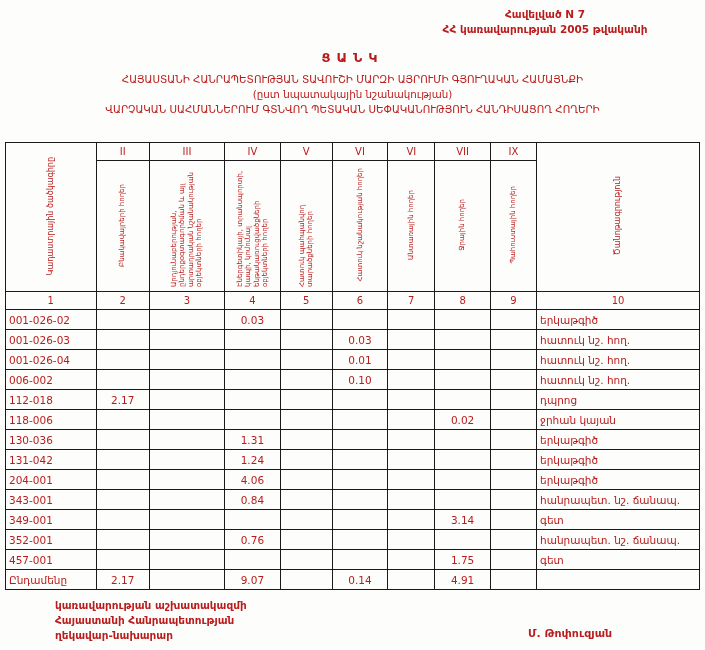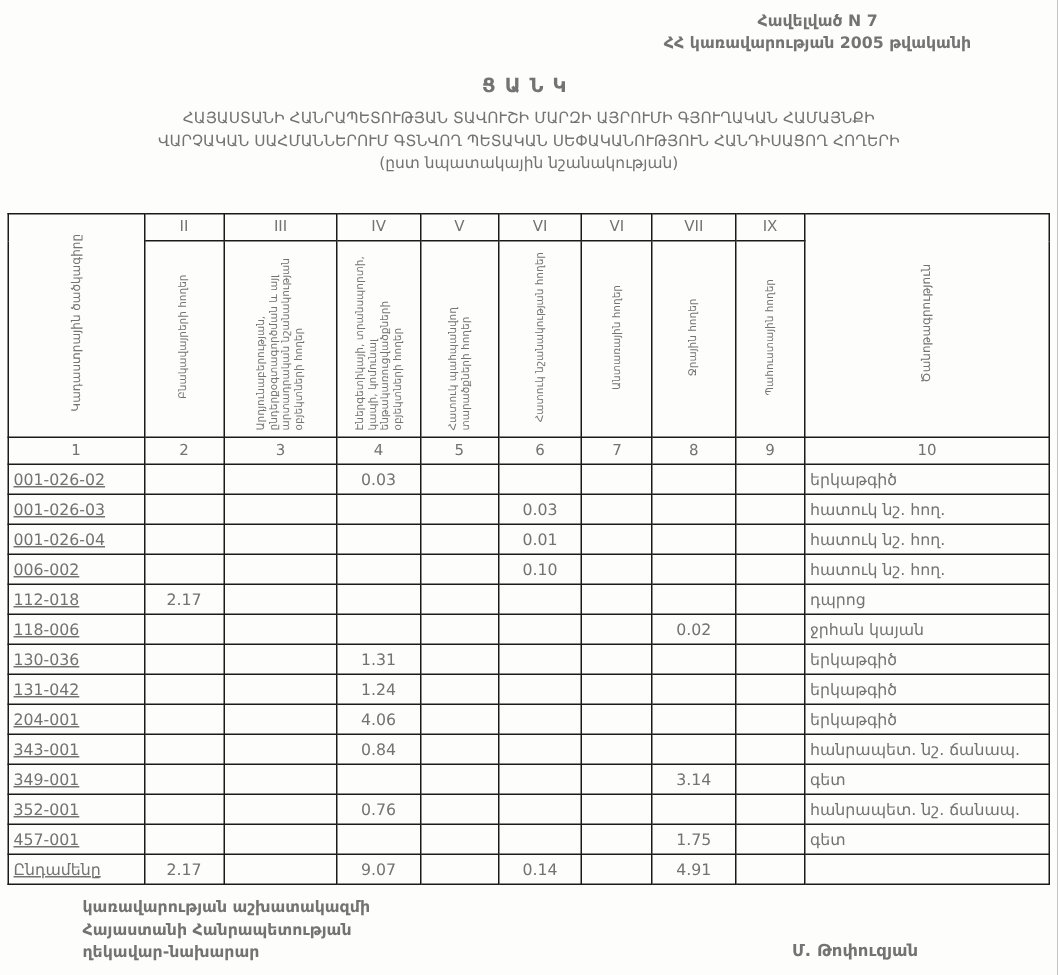--- a/index.html
+++ b/index.html
@@ -1,21 +1,21 @@
 <!DOCTYPE html>
 <html><head>
 <meta charset="utf-8">
 <style>
   html,body { margin:0; padding:0; background:#9a9a9a; }
   .page {
     position:relative;
     width:705px; height:650px;
     margin:0 auto;
     background:#fdfdfb;
-    color:#737373;
+    color:#b91c1c;
     font-family:"DejaVu Sans", sans-serif;
     overflow:hidden;
   }
   .doc-header {
     position:absolute; top:7px; left:390px; width:310px;
     text-align:center; font-size:10.5px; font-weight:bold; line-height:1.4;
   }
   .doc-title {
     position:absolute; top:50px; left:0; width:100%;
     text-align:center; font-size:13px; font-weight:bold; letter-spacing:6px;
@@ -45,21 +45,21 @@
     transform:rotate(180deg);
     display:inline-block;
     font-size:7px; line-height:1.2;
     max-height:124px;
     text-align:left;
     white-space:normal;
   }
   .vert.big { font-size:8px; max-height:140px; }
   .num-row td { height:15px; text-align:center; font-size:10px; }
   .land-table tbody td { height:17px; }
-  .c-code { text-align:left;text-decoration:underline; }
+  .c-code { text-align:left; }
   .c-num  { text-align:center; }
   .c-note { text-align:left; }
   .footer-left {
     position:absolute; left:55px; top:598px;
     font-size:10.5px; font-weight:bold; line-height:1.45;
   }
   .footer-right {
     position:absolute; left:528px; top:627px;
     font-size:11px; font-weight:bold;
   }
@@ -71,22 +71,22 @@
 
   <div class="doc-header">
     <div>Հավելված N 7</div>
     <div>ՀՀ կառավարության 2005 թվականի</div>
   </div>
 
   <div class="doc-title">ՑԱՆԿ</div>
 
   <div class="doc-subtitle">
     <div>ՀԱՅԱՍՏԱՆԻ ՀԱՆՐԱՊԵՏՈՒԹՅԱՆ ՏԱՎՈՒՇԻ ՄԱՐԶԻ ԱՅՐՈՒՄԻ ԳՅՈՒՂԱԿԱՆ ՀԱՄԱՅՆՔԻ</div>
+    <div>(ըստ նպատակային նշանակության)</div>
     <div>ՎԱՐՉԱԿԱՆ ՍԱՀՄԱՆՆԵՐՈՒՄ ԳՏՆՎՈՂ ՊԵՏԱԿԱՆ ՍԵՓԱԿԱՆՈՒԹՅՈՒՆ ՀԱՆԴԻՍԱՑՈՂ ՀՈՂԵՐԻ</div>
-    <div>(ըստ նպատակային նշանակության)</div>
   </div>
 
   <table class="land-table">
     <colgroup>
       <col style="width:90px">
         <col style="width:53px">
         <col style="width:75px">
       <col style="width:55px">
         <col style="width:52px">
         <col style="width:55px">

